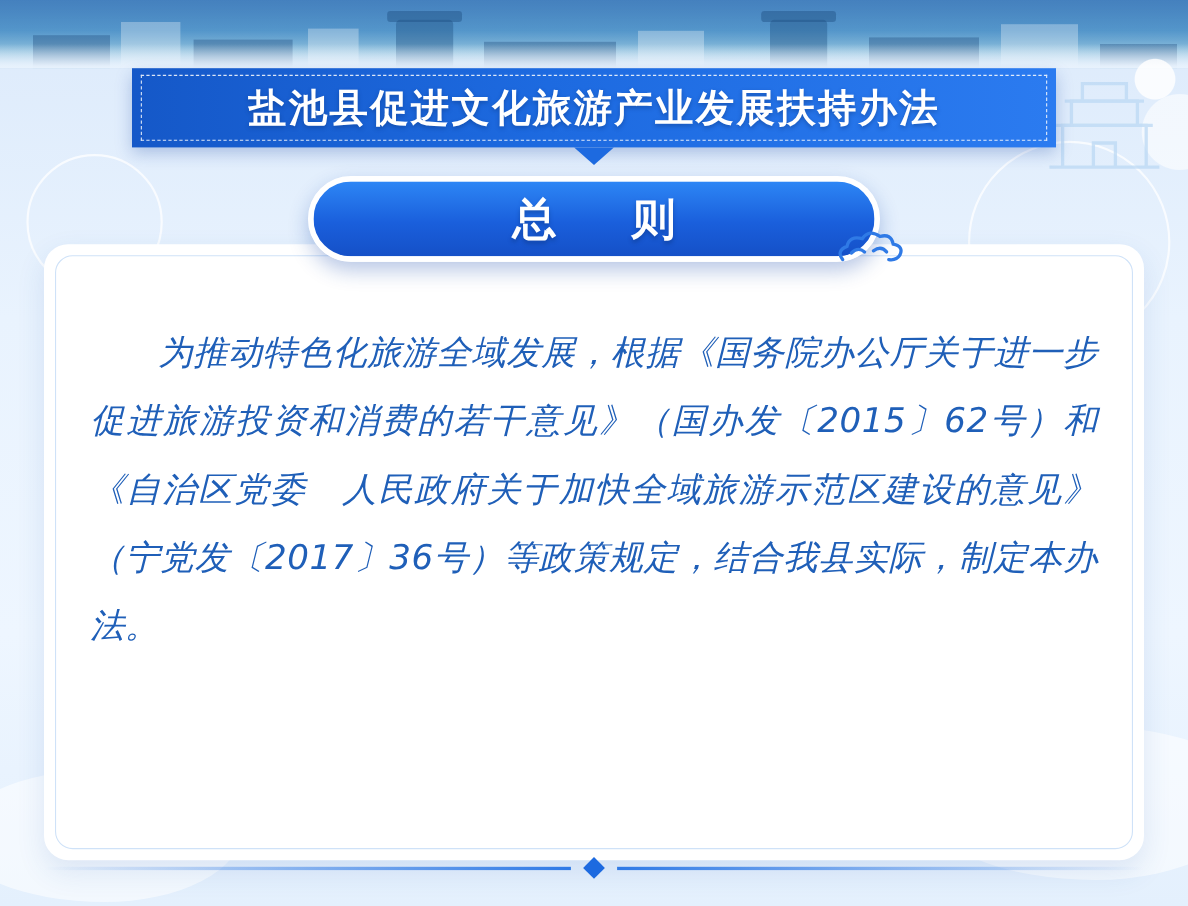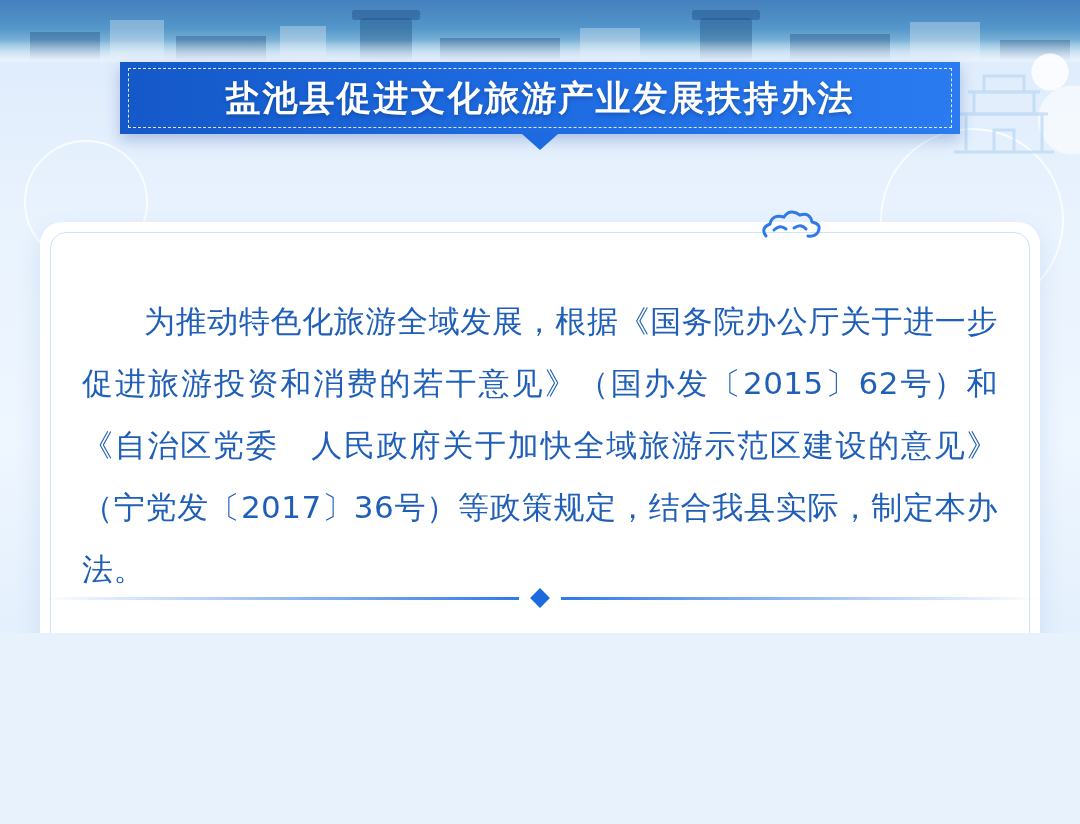--- a/index.html
+++ b/index.html
@@ -10,21 +10,21 @@
     width: 1080px;
     height: 824px;
     font-family: "Liberation Sans", sans-serif;
     background: #e8f2fd;
     overflow: hidden;
   }
 
   .poster {
     position: relative;
     width: 1080px;
-    height: 633px;
+    height: 824px;
     background: linear-gradient(180deg, #dceafb 0%, #e9f3fe 35%, #eef6ff 70%, #e4f0fd 100%);
     overflow: hidden;
   }
 
   
   .photo-strip {
     position: absolute;
     top: 0; left: 0;
     width: 1080px;
     height: 62px;
@@ -197,20 +197,21 @@
     color: #1f5fb8;
     font-size: 31px;
     line-height: 62px;
     letter-spacing: 0.5px;
     font-family: "DejaVu Sans", "Liberation Sans", sans-serif;
   }
   .body-text p {
     margin: 0 0 14px 0;
     text-indent: 62px;
     text-align: justify;
+    font-style: italic;
   }
 
   
   .footer {
     position: absolute;
     left: 40px;
     bottom: 26px;
     width: 1000px;
     height: 18px;
     display: flex;
@@ -274,20 +275,23 @@
 
   <div class="title-banner">
     <div class="title-text">盐池县促进文化旅游产业发展扶持办法</div>
   </div>
   <div class="banner-notch"></div>
 
   <div class="card">
     <div class="card-inner-border"></div>
   </div>
 
+  <div class="pill">
+    <div class="pill-text">总　则</div>
+  </div>
 
   <svg class="cloud" viewBox="0 0 70 36">
     <g fill="none" stroke="#2f7ae6" stroke-width="3" stroke-linecap="round">
       <path d="M8 28 q-6 -8 4 -12 q2 -10 14 -7 q6 -9 16 -2 q10 -3 12 7 q10 2 6 10 q-3 5 -10 4"></path>
       <path d="M16 22 q6 -6 12 -1"></path>
       <path d="M36 20 q7 -5 12 1"></path>
     </g>
   </svg>
 
   <div class="body-text">

